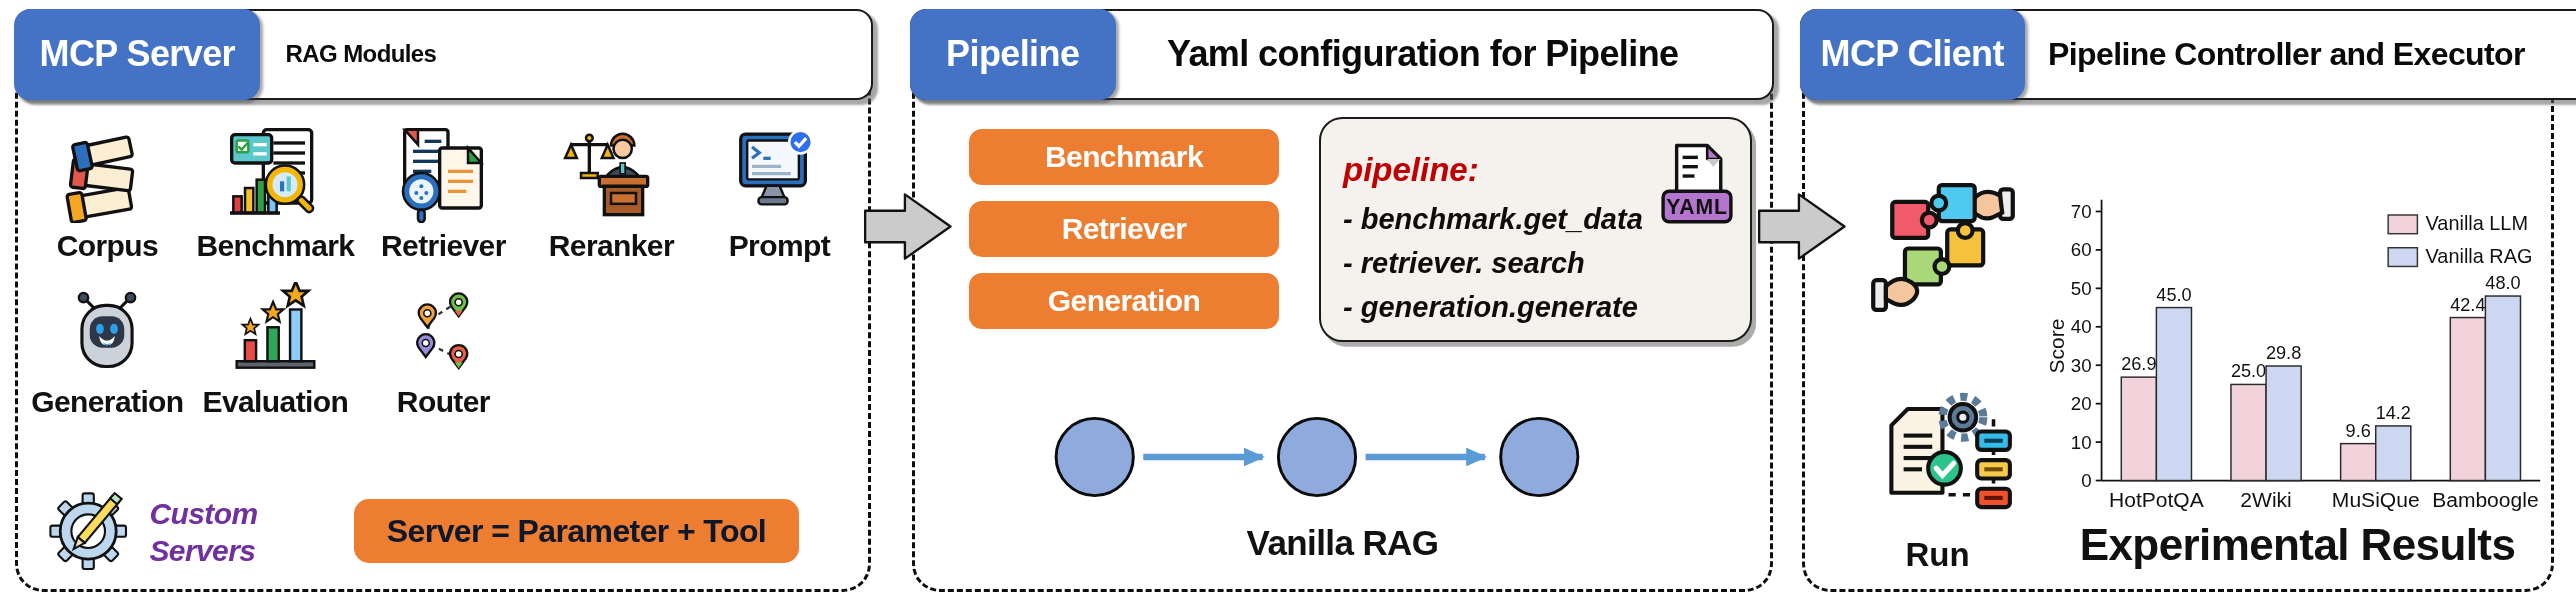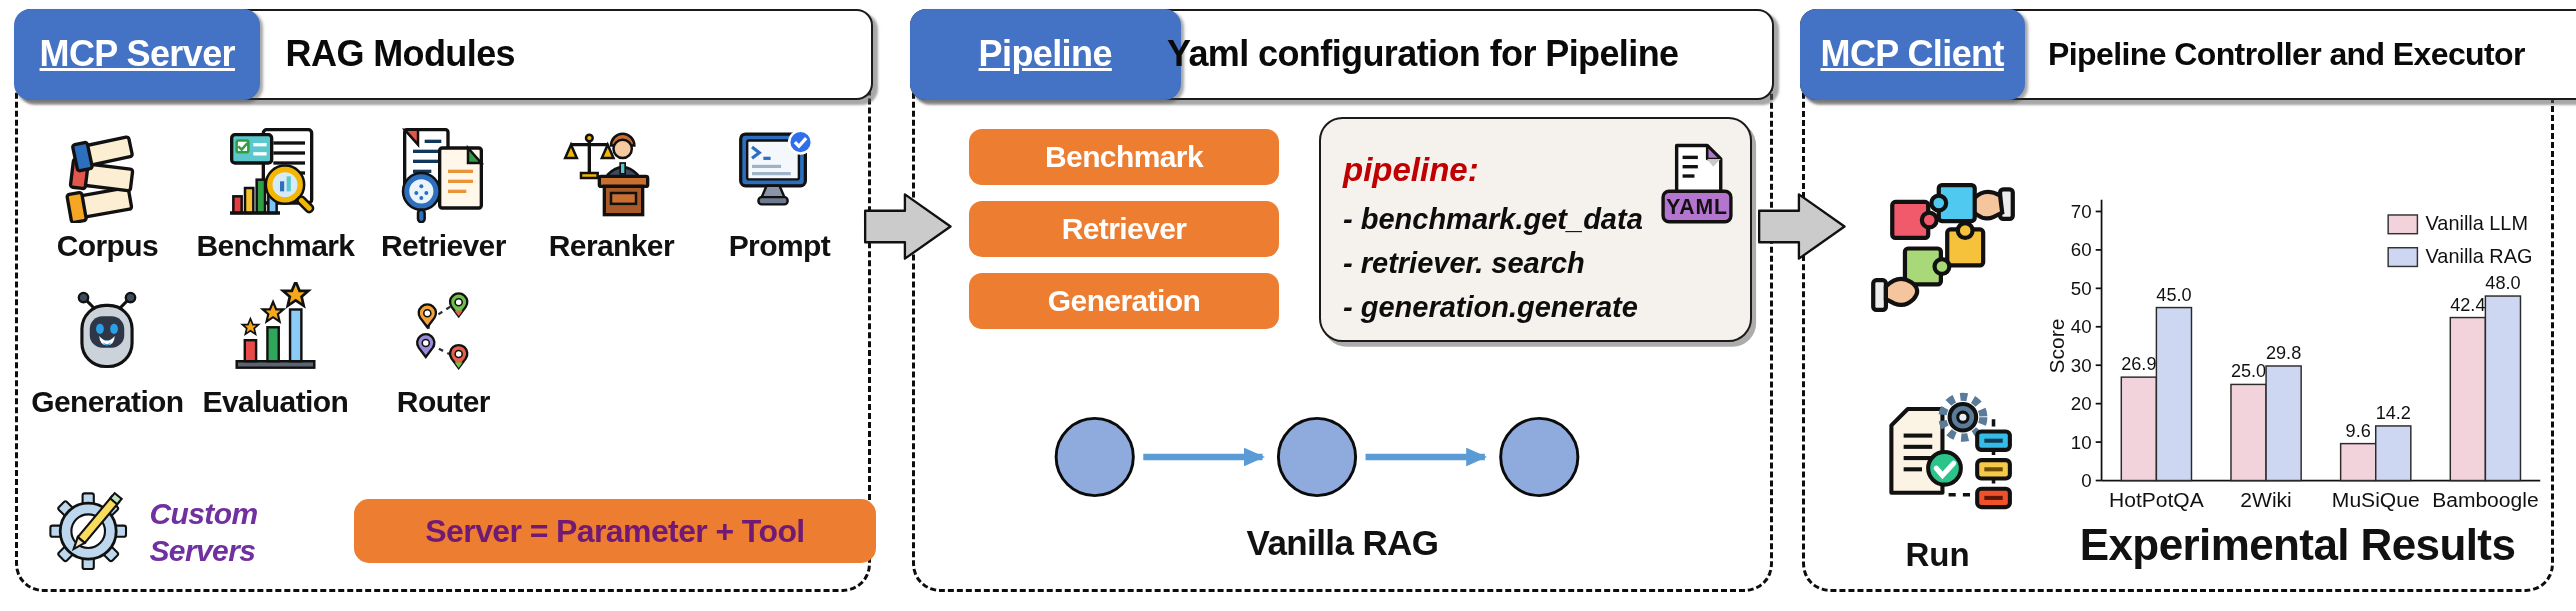--- a/index.html
+++ b/index.html
@@ -4,32 +4,32 @@
 <style>
   html,body{margin:0;padding:0;background:#fff;}
   body{font-family:"Liberation Sans",sans-serif;color:#111;}
   .stage{position:relative;width:2576px;height:612px;background:#fff;overflow:hidden;}
 
   
   .panel{position:absolute;top:50px;height:542px;background:#fff;border:3.5px dashed #0d0d0d;border-radius:28px;box-sizing:border-box;}
 
   
   .hdr{position:absolute;top:8.8px;height:91px;background:#fff;border:2.3px solid #1a1a1a;border-radius:16.4px;box-shadow:4.1px 4.7px 2.3px rgba(95,95,95,.55);box-sizing:border-box;z-index:4;}
-  .badge{position:absolute;left:-2.3px;top:-2.3px;height:calc(100% + 4.7px);border-radius:16.4px;background:var(--accent_blue);color:#fff;display:flex;align-items:center;justify-content:center;font-weight:bold;font-size:36px;letter-spacing:-0.6px;box-shadow:2.9px 2.9px 2.9px rgba(60,60,60,.45);box-sizing:border-box;text-decoration:underline;}
+  .badge{position:absolute;left:-2.3px;top:-2.3px;height:calc(100% + 4.7px);border-radius:16.4px;background:var(--accent_blue);color:#fff;display:flex;align-items:center;justify-content:center;font-weight:bold;font-size:36px;letter-spacing:-0.6px;box-shadow:2.9px 2.9px 2.9px rgba(60,60,60,.45);box-sizing:border-box;}
   .hdr-title{position:absolute;top:50%;transform:translateY(-50%);font-weight:bold;letter-spacing:-0.6px;white-space:nowrap;color:#0a0a0a;}
 
   
   .modules{position:absolute;left:23.4px;top:116px;width:840px;display:grid;grid-template-columns:repeat(5,1fr);row-gap:9.4px;z-index:2;text-align:center;}
   .mcell{display:flex;flex-direction:column;align-items:center;}
   .micon{height:107px;display:flex;align-items:flex-end;justify-content:center;}
   .mlabel{margin-top:5.9px;font-size:30px;font-weight:bold;letter-spacing:-0.6px;}
 
   .custom-block{position:absolute;left:42px;top:485px;display:flex;align-items:center;z-index:2;}
   .custom-text{margin-left:16.4px;font-size:30px;line-height:37px;font-weight:bold;font-style:italic;color:var(--custom_purple);letter-spacing:-0.6px;}
-  .formula{position:absolute;left:354px;top:499px;width:522px;height:64px;background:var(--step_orange);border-radius:15px;color:#701a75;font-size:32px;font-weight:bold;display:flex;align-items:center;justify-content:center;z-index:2;letter-spacing:-0.6px;}
+  .formula{position:absolute;left:354px;top:499px;width:445px;height:64px;background:var(--step_orange);border-radius:15px;color:#0f172a;font-size:32px;font-weight:bold;display:flex;align-items:center;justify-content:center;z-index:2;letter-spacing:-0.6px;}
 
   
   .steps{position:absolute;left:969px;top:129px;width:310px;z-index:2;}
   .step{height:56px;margin-bottom:16px;background:var(--step_orange);border-radius:13px;color:#fff;font-size:30px;font-weight:bold;display:flex;align-items:center;justify-content:center;letter-spacing:-0.6px;}
   .codebox{position:absolute;left:1319px;top:117px;width:433px;height:225px;background:#F5F1EC;border:2.9px solid #1a1a1a;border-radius:23.4px;box-shadow:4.1px 4.7px 0 rgba(70,70,70,.45);box-sizing:border-box;padding:32px 22px;z-index:2;}
   .yaml-key{font-size:33px;font-weight:bold;font-style:italic;color:var(--code_red);margin-bottom:8.2px;}
   .yaml-line{font-size:29px;font-weight:bold;font-style:italic;color:#0d0d0d;line-height:44px;white-space:nowrap;}
   .yaml-file{position:absolute;right:14px;top:21px;width:78px;height:89px;}
   .flow{position:absolute;left:1045px;top:410px;z-index:2;}
   .flow-node{fill:var(--flow_node_fill);stroke:#0b0b0b;stroke-width:5;}
@@ -52,24 +52,24 @@
 <body>
 
 <div class="stage">
 
   <div class="panel" style="left:14.6px;width:856px;"></div>
   <div class="panel" style="left:912px;width:861px;"></div>
   <div class="panel" style="left:1802px;width:752px;"></div>
 
   <div class="hdr" style="left:14.6px;width:858px;">
     <div class="badge" style="width:246px;">MCP Server</div>
-    <div class="hdr-title" style="left:269px;font-size:36px;">RAG Modules</div>
+    <div class="hdr-title" style="left:269px;font-size:24px;">RAG Modules</div>
   </div>
   <div class="hdr" style="left:910px;width:864px;">
-    <div class="badge" style="width:271px;">Pipeline</div>
+    <div class="badge" style="width:206px;">Pipeline</div>
     <div class="hdr-title" style="left:255px;font-size:36px;">Yaml configuration for Pipeline</div>
   </div>
   <div class="hdr" style="left:1800px;width:880px;">
     <div class="badge" style="width:225px;">MCP Client</div>
     <div class="hdr-title" style="left:246px;font-size:32px;">Pipeline Controller and Executor</div>
   </div>
 
   <svg class="jump-arrow" style="left:862px;" width="94" height="69" viewBox="0 0 150 118">
     <polygon class="jump-arrow-poly" points="0,32 68,32 68,4 146,59 68,114 68,86 0,86"></polygon>
   </svg>

